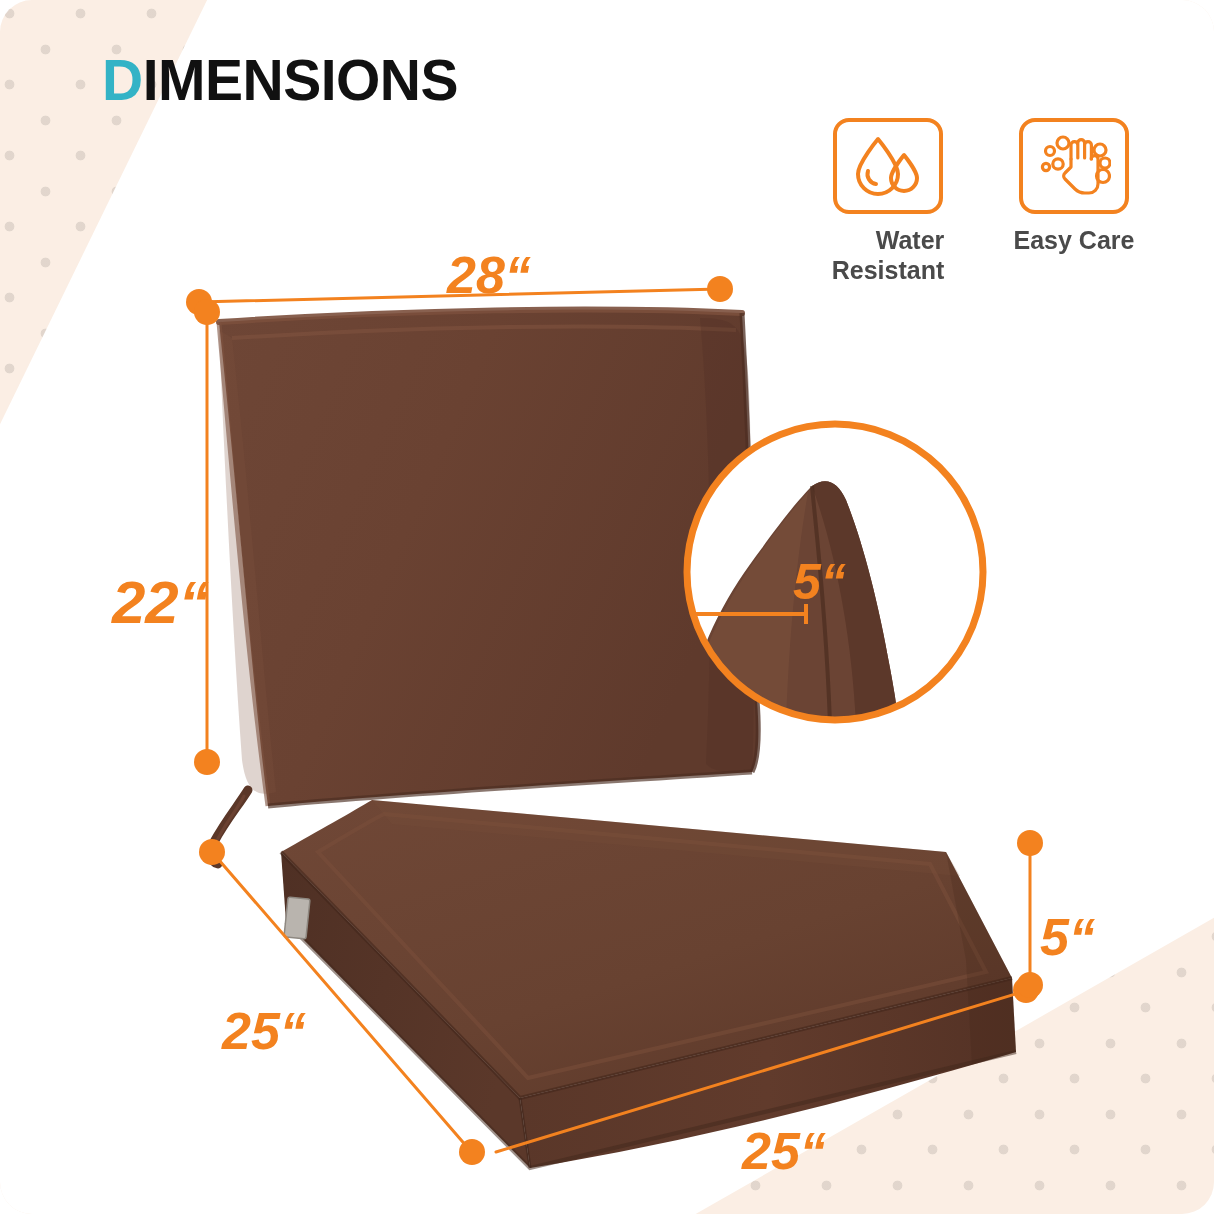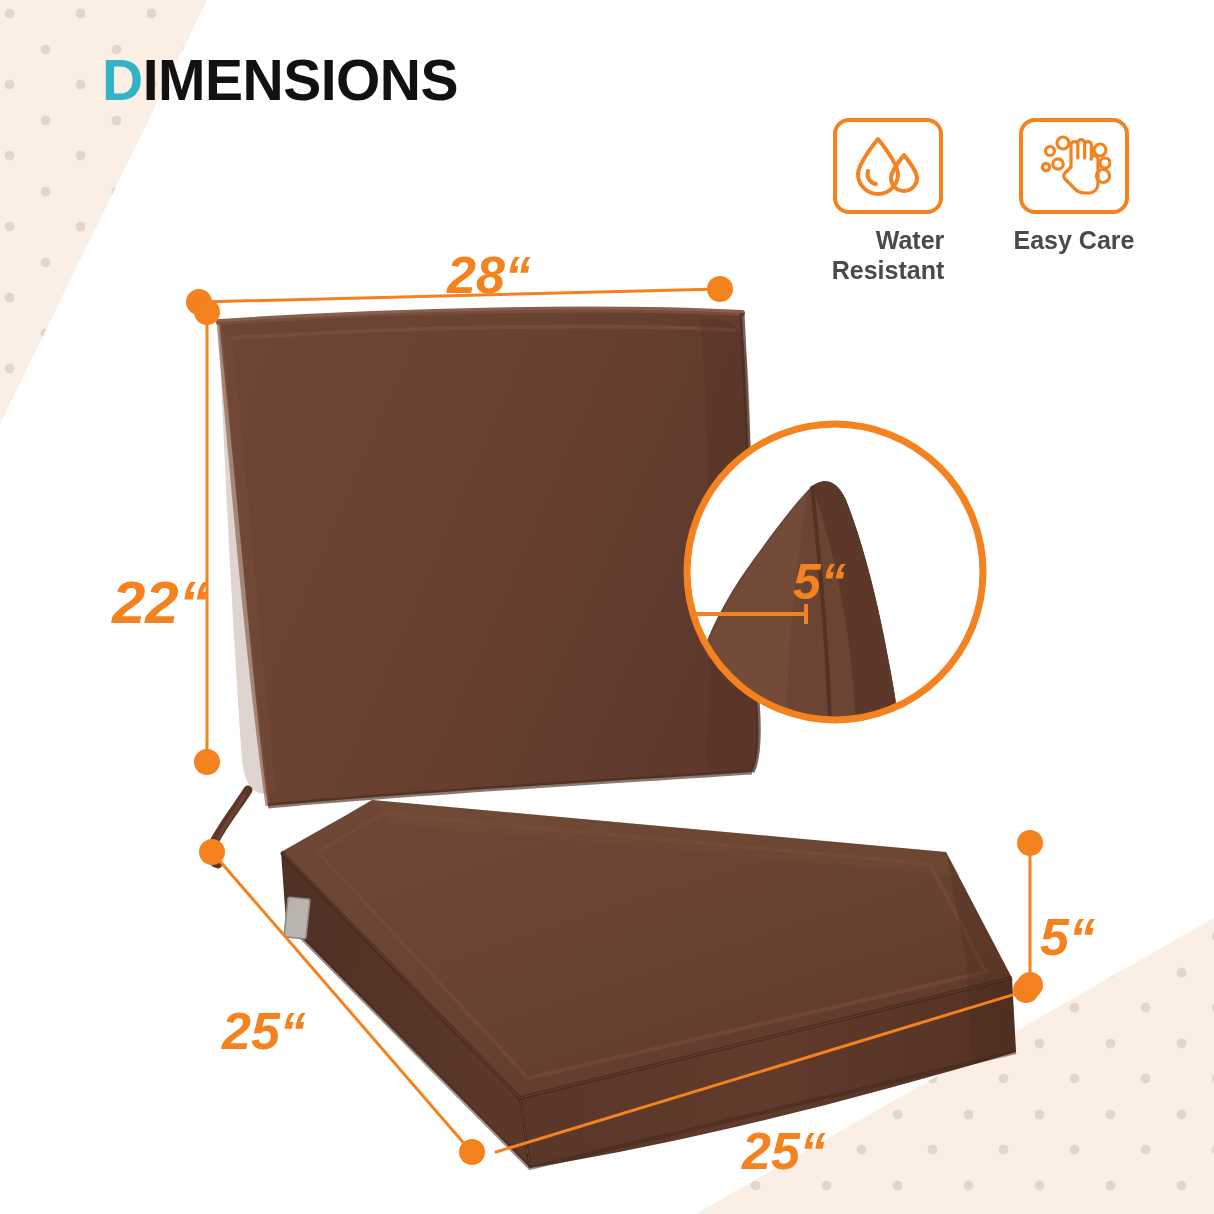--- a/index.html
+++ b/index.html
@@ -7,20 +7,21 @@
     width:1214px;height:1214px;
     font-family:"Liberation Sans", sans-serif;
     background:#ffffff;
     overflow:hidden;
   }
   #stage{
     position:relative;
     width:1214px;height:1214px;
     overflow:hidden;
     background:#ffffff;
+    border-radius:32px;
   }
 
   
   .bg-base{
     position:absolute;inset:0;
     background:#fbeee4;
   }
   .bg-dots{
     position:absolute;inset:0;
     background-image:

